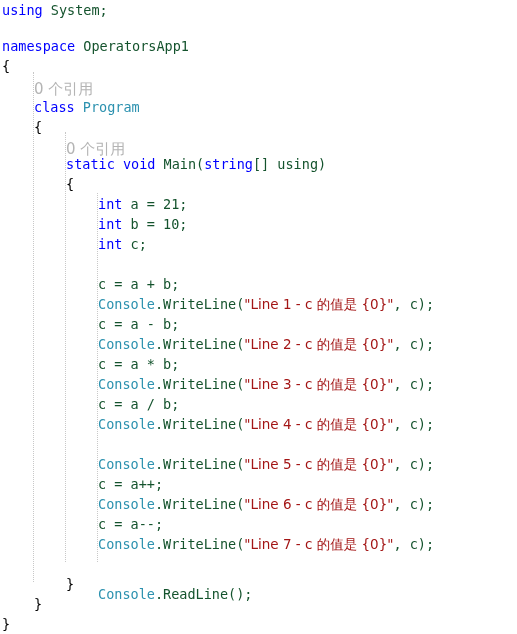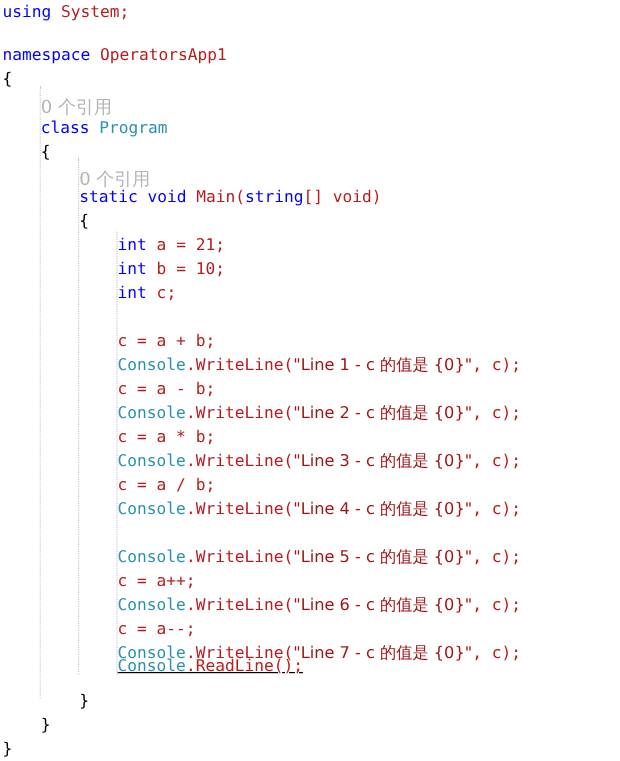--- a/index.html
+++ b/index.html
@@ -36,21 +36,21 @@
     line-height: 20px;
     white-space: pre;
     font-family: "DejaVu Sans Mono", "Liberation Mono", monospace;
     font-size: 13.5px;
     letter-spacing: 0px;
   }
 
   
   .kw      { color: #0000ff; text-align: right; }   
   .type    { color: #2b91af; }   
-  .plain   { color: #b91c1c; }   
+  .plain   { color: #14532d; }   
   .str     { color: #a31515; }   
   .brace   { color: #000000; }
   .codelens{ color: #b4b4b4; font-size: 15px; }
 
   .cn { font-family: "DejaVu Sans", "Liberation Sans", sans-serif; }
 </style>
 </head>
 <body>
 
 <div id="editor">
@@ -66,21 +66,21 @@
   <div class="line" style="top:56px; left:2px;"><span class="brace">{</span></div>
 
   <div class="line codelens" style="top:79px; left:34px;"><span class="cn">0 个引用</span></div>
 
   <div class="line" style="top:97px; left:34px;"><span class="kw">class</span><span class="plain"> </span><span class="type">Program</span></div>
 
   <div class="line" style="top:117px; left:34px;"><span class="brace">{</span></div>
 
   <div class="line codelens" style="top:139px; left:66px;"><span class="cn">0 个引用</span></div>
 
-  <div class="line" style="top:154px; left:66px;"><span class="kw">static void </span><span class="plain">Main</span><span class="plain">(</span><span class="kw">string</span><span class="plain">[] void)</span></div>
+  <div class="line" style="top:154px; left:66px;"><span class="kw">static void </span><span class="plain">Main</span><span class="plain">(</span><span class="kw">string</span><span class="plain">[] using)</span></div>
 
   <div class="line" style="top:174px; left:66px;"><span class="brace">{</span></div>
 
   <div class="line" style="top:194px; left:98px;"><span class="kw">int</span><span class="plain"> a = 21;</span></div>
 
   <div class="line" style="top:214px; left:98px;"><span class="kw">int</span><span class="plain"> b = 10;</span></div>
 
   <div class="line" style="top:234px; left:98px;"><span class="kw">int</span><span class="plain"> c;</span></div>
 
   <div class="line" style="top:274px; left:98px;"><span class="plain">c = a + b;</span></div>
@@ -103,21 +103,21 @@
   <div class="line" style="top:454px; left:98px;"><span class="type">Console</span><span class="plain">.WriteLine(</span><span class="str cn">"Line 5 - c 的值是 {0}"</span><span class="plain">, c);</span></div>
 
   <div class="line" style="top:474px; left:98px;"><span class="plain">c = a++;</span></div>
 
   <div class="line" style="top:494px; left:98px;"><span class="type">Console</span><span class="plain">.WriteLine(</span><span class="str cn">"Line 6 - c 的值是 {0}"</span><span class="plain">, c);</span></div>
 
   <div class="line" style="top:514px; left:98px;"><span class="plain">c = a--;</span></div>
 
   <div class="line" style="top:534px; left:98px;"><span class="type">Console</span><span class="plain">.WriteLine(</span><span class="str cn">"Line 7 - c 的值是 {0}"</span><span class="plain">, c);</span></div>
 
-  <div class="line" style="top:545px; left:98px;text-decoration:underline;"><span class="type">Console</span><span class="plain">.ReadLine();</span></div>
+  <div class="line" style="top:584px; left:98px;"><span class="type">Console</span><span class="plain">.ReadLine();</span></div>
 
   <div class="line" style="top:574px; left:66px;"><span class="brace">}</span></div>
 
   <div class="line" style="top:594px; left:34px;"><span class="brace">}</span></div>
 
   <div class="line" style="top:614px; left:2px;"><span class="brace">}</span></div>
 
 </div>
 
 </body></html>

